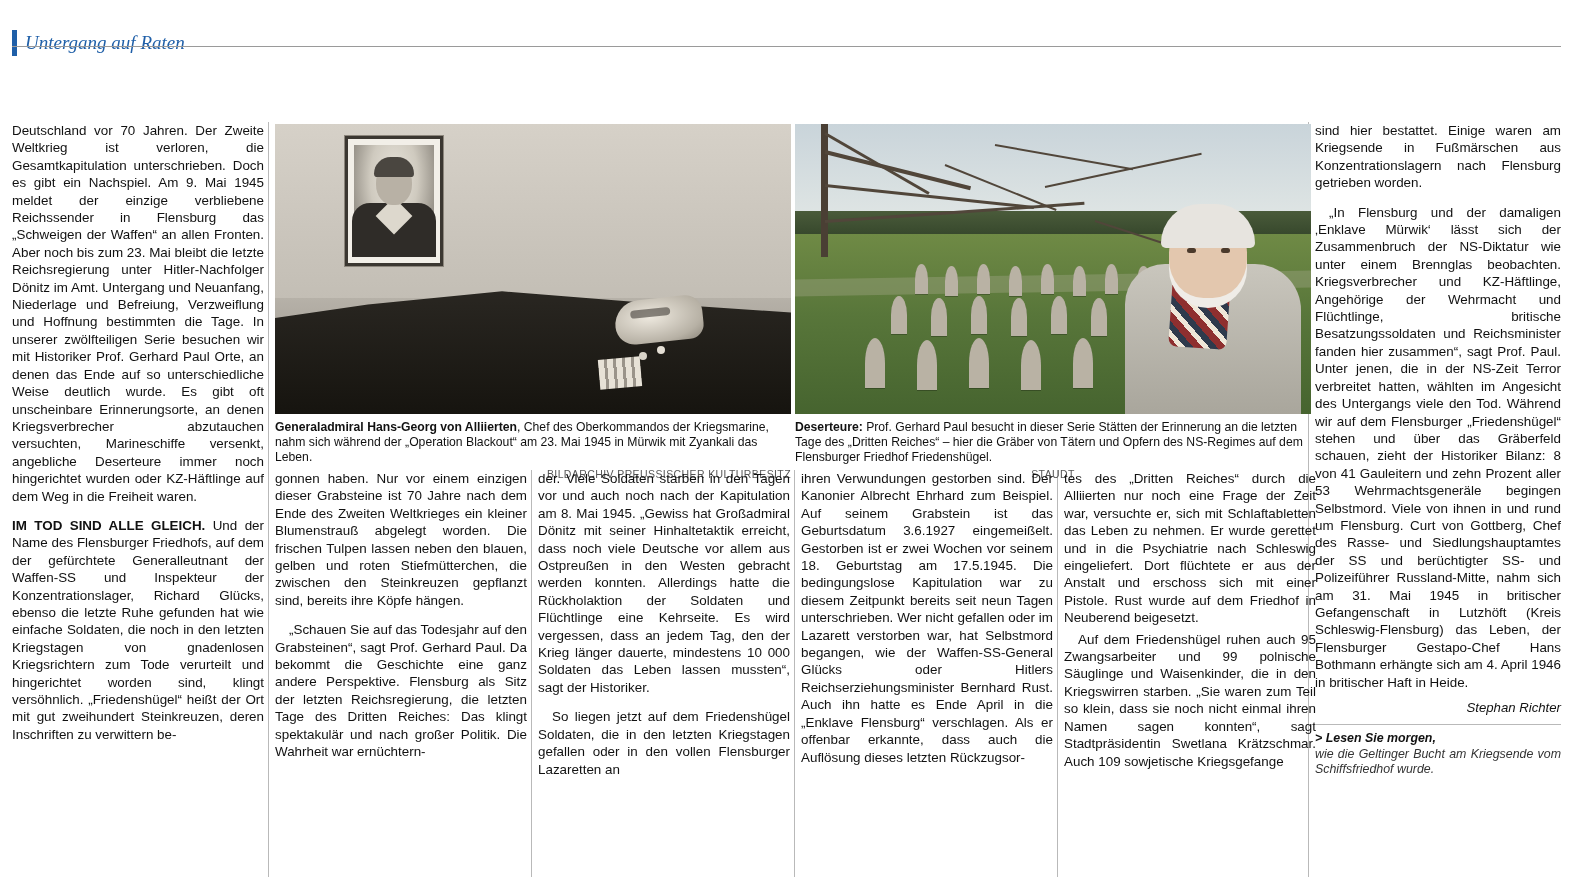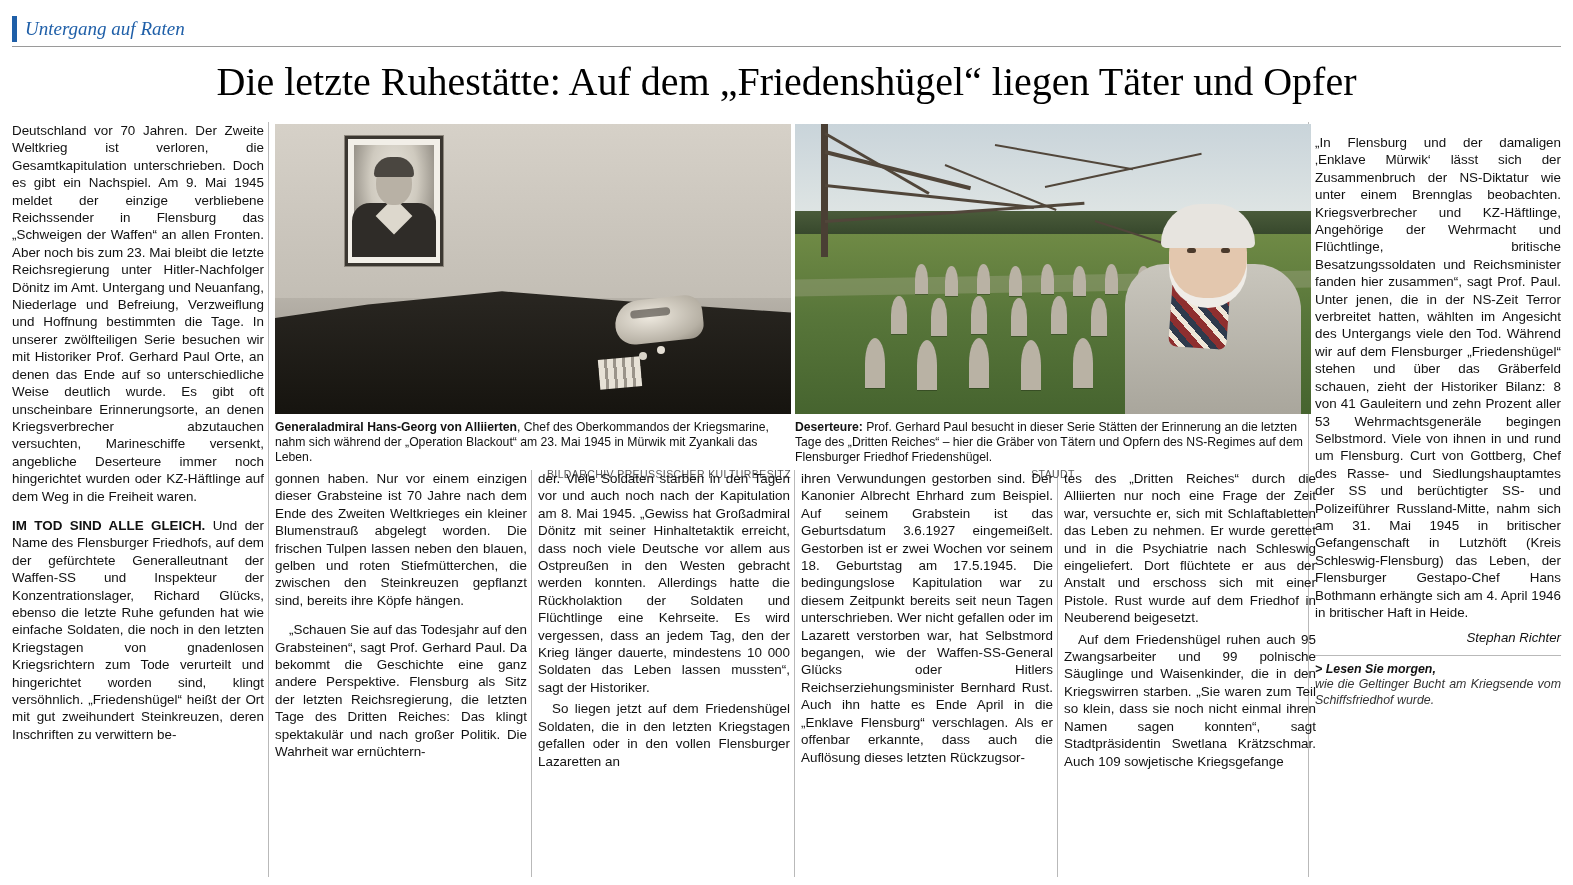--- a/index.html
+++ b/index.html
@@ -7,21 +7,21 @@
     width:1573px;height:885px;
     background:#ffffff;
     font-family:"Liberation Sans", sans-serif;
     color:#111;
     overflow:hidden;
   }
   .page{position:relative;width:1573px;height:885px;}
 
   
   .kicker-wrap{
-    position:absolute;left:12px;top:14px;width:240px;height:30px;
+    position:absolute;left:12px;top:28px;width:240px;height:30px;
     display:flex;align-items:center;
   }
   .kicker-bar{
     width:5px;height:26px;background:#1f5fa8;margin-right:8px;flex:0 0 auto;
   }
   .kicker-text{
     font-family:"Liberation Serif", serif;
     font-style:italic;
     font-size:19px;
     color:#1f5fa8;
@@ -204,21 +204,20 @@
 <body>
 
 <div class="page">
 
   <div class="kicker-wrap">
     <div class="kicker-bar"></div>
     <div class="kicker-text">Untergang auf Raten</div>
   </div>
   <div class="rule-top"></div>
 
-  <div class="headline">Die letzte Ruhestätte: Auf dem „Friedenshügel“ liegen Täter und Opfer</div>
 
   <div class="vline" style="left:268px;top:122px;height:755px;"></div>
   <div class="vline" style="left:531px;top:470px;height:407px;"></div>
   <div class="vline" style="left:794px;top:470px;height:407px;"></div>
   <div class="vline" style="left:1057px;top:470px;height:407px;"></div>
   <div class="vline" style="left:1308px;top:122px;height:755px;"></div>
 
   <div class="photo" style="left:275px;top:124px;width:516px;height:290px;">
     <div class="frame">
       <div class="p1bg"></div>
@@ -308,33 +307,34 @@
     <p style="margin-top:12px;text-indent:0;"><span class="lead-strong">IM TOD SIND ALLE GLEICH.</span><span> Und der Name des Flensburger Friedhofs, auf dem der gefürchtete Generalleutnant der Waffen-SS und Inspekteur der Konzentrationslager, Richard Glücks, ebenso die letzte Ruhe gefunden hat wie einfache Soldaten, die noch in den letzten Kriegstagen von gnadenlosen Kriegsrichtern zum Tode verurteilt und hingerichtet worden sind, klingt versöhnlich. „Friedenshügel“ heißt der Ort mit gut zweihundert Steinkreuzen, deren Inschriften zu verwittern be-</span></p>
   </div>
 
   <div class="col c2 body-text" style="top:470px;">
     <p>gonnen haben. Nur vor einem einzigen dieser Grabsteine ist 70 Jahre nach dem Ende des Zweiten Weltkrieges ein kleiner Blumenstrauß abgelegt worden. Die frischen Tulpen lassen neben den blauen, gelben und roten Stiefmütterchen, die zwischen den Steinkreuzen gepflanzt sind, bereits ihre Köpfe hängen.</p>
     <p style="margin-top:12px;">„Schauen Sie auf das Todesjahr auf den Grabsteinen“, sagt Prof. Gerhard Paul. Da bekommt die Geschichte eine ganz andere Perspektive. Flensburg als Sitz der letzten Reichsregierung, die letzten Tage des Dritten Reiches: Das klingt spektakulär und nach großer Politik. Die Wahrheit war ernüchtern-</p>
   </div>
 
   <div class="col c3 body-text" style="top:470px;">
     <p>der. Viele Soldaten starben in den Tagen vor und auch noch nach der Kapitulation am 8. Mai 1945. „Gewiss hat Großadmiral Dönitz mit seiner Hinhaltetaktik erreicht, dass noch viele Deutsche vor allem aus Ostpreußen in den Westen gebracht werden konnten. Allerdings hatte die Rückholaktion der Soldaten und Flüchtlinge eine Kehrseite. Es wird vergessen, dass an jedem Tag, den der Krieg länger dauerte, mindestens 10 000 Soldaten das Leben lassen mussten“, sagt der Historiker.</p>
-    <p style="margin-top:4px;">So liegen jetzt auf dem Friedenshügel Soldaten, die in den letzten Kriegstagen gefallen oder in den vollen Flensburger Lazaretten an</p>
+    <p style="margin-top:12px;">So liegen jetzt auf dem Friedenshügel Soldaten, die in den letzten Kriegstagen gefallen oder in den vollen Flensburger Lazaretten an</p>
   </div>
 
   <div class="col c4 body-text" style="top:470px;">
     <p>ihren Verwundungen gestorben sind. Der Kanonier Albrecht Ehrhard zum Beispiel. Auf seinem Grabstein ist das Geburtsdatum 3.6.1927 eingemeißelt. Gestorben ist er zwei Wochen vor seinem 18. Geburtstag am 17.5.1945. Die bedingungslose Kapitulation war zu diesem Zeitpunkt bereits seit neun Tagen unterschrieben. Wer nicht gefallen oder im Lazarett verstorben war, hat Selbstmord begangen, wie der Waffen-SS-General Glücks oder Hitlers Reichserziehungsminister Bernhard Rust. Auch ihn hatte es Ende April in die „Enklave Flensburg“ verschlagen. Als er offenbar erkannte, dass auch die Auflösung dieses letzten Rückzugsor-</p>
   </div>
 
   <div class="col c5 body-text" style="top:470px;">
     <p>tes des „Dritten Reiches“ durch die Alliierten nur noch eine Frage der Zeit war, versuchte er, sich mit Schlaftabletten das Leben zu nehmen. Er wurde gerettet und in die Psychiatrie nach Schleswig eingeliefert. Dort flüchtete er aus der Anstalt und erschoss sich mit einer Pistole. Rust wurde auf dem Friedhof in Neuberend beigesetzt.</p>
     <p style="margin-top:4px;">Auf dem Friedenshügel ruhen auch 95 Zwangsarbeiter und 99 polnische Säuglinge und Waisenkinder, die in den Kriegswirren starben. „Sie waren zum Teil so klein, dass sie noch nicht einmal ihren Namen sagen konnten“, sagt Stadtpräsidentin Swetlana Krätzschmar. Auch 109 sowjetische Kriegsgefange</p>
   </div>
 
   <div class="col c6 body-text">
+    <p>sind hier bestattet. Einige waren am Kriegsende in Fußmärschen aus Konzentrationslagern nach Flensburg getrieben worden.</p>
     <p style="margin-top:12px;">„In Flensburg und der damaligen ‚Enklave Mürwik‘ lässt sich der Zusammenbruch der NS-Diktatur wie unter einem Brennglas beobachten. Kriegsverbrecher und KZ-Häftlinge, Angehörige der Wehrmacht und Flüchtlinge, britische Besatzungssoldaten und Reichsminister fanden hier zusammen“, sagt Prof. Paul. Unter jenen, die in der NS-Zeit Terror verbreitet hatten, wählten im Angesicht des Untergangs viele den Tod. Während wir auf dem Flensburger „Friedenshügel“ stehen und über das Gräberfeld schauen, zieht der Historiker Bilanz: 8 von 41 Gauleitern und zehn Prozent aller 53 Wehrmachtsgeneräle begingen Selbstmord. Viele von ihnen in und rund um Flensburg. Curt von Gottberg, Chef des Rasse- und Siedlungshauptamtes der SS und berüchtigter SS- und Polizeiführer Russland-Mitte, nahm sich am 31. Mai 1945 in britischer Gefangenschaft in Lutzhöft (Kreis Schleswig-Flensburg) das Leben, der Flensburger Gestapo-Chef Hans Bothmann erhängte sich am 4. April 1946 in britischer Haft in Heide.</p>
     <div class="sig">Stephan Richter</div>
     <div class="hr-thin"></div>
     <div class="teaser">
       <div class="t1">&gt; Lesen Sie morgen,</div>
       <div>wie die Geltinger Bucht am Kriegsende vom Schiffsfriedhof wurde.</div>
     </div>
   </div>
 
 </div>

